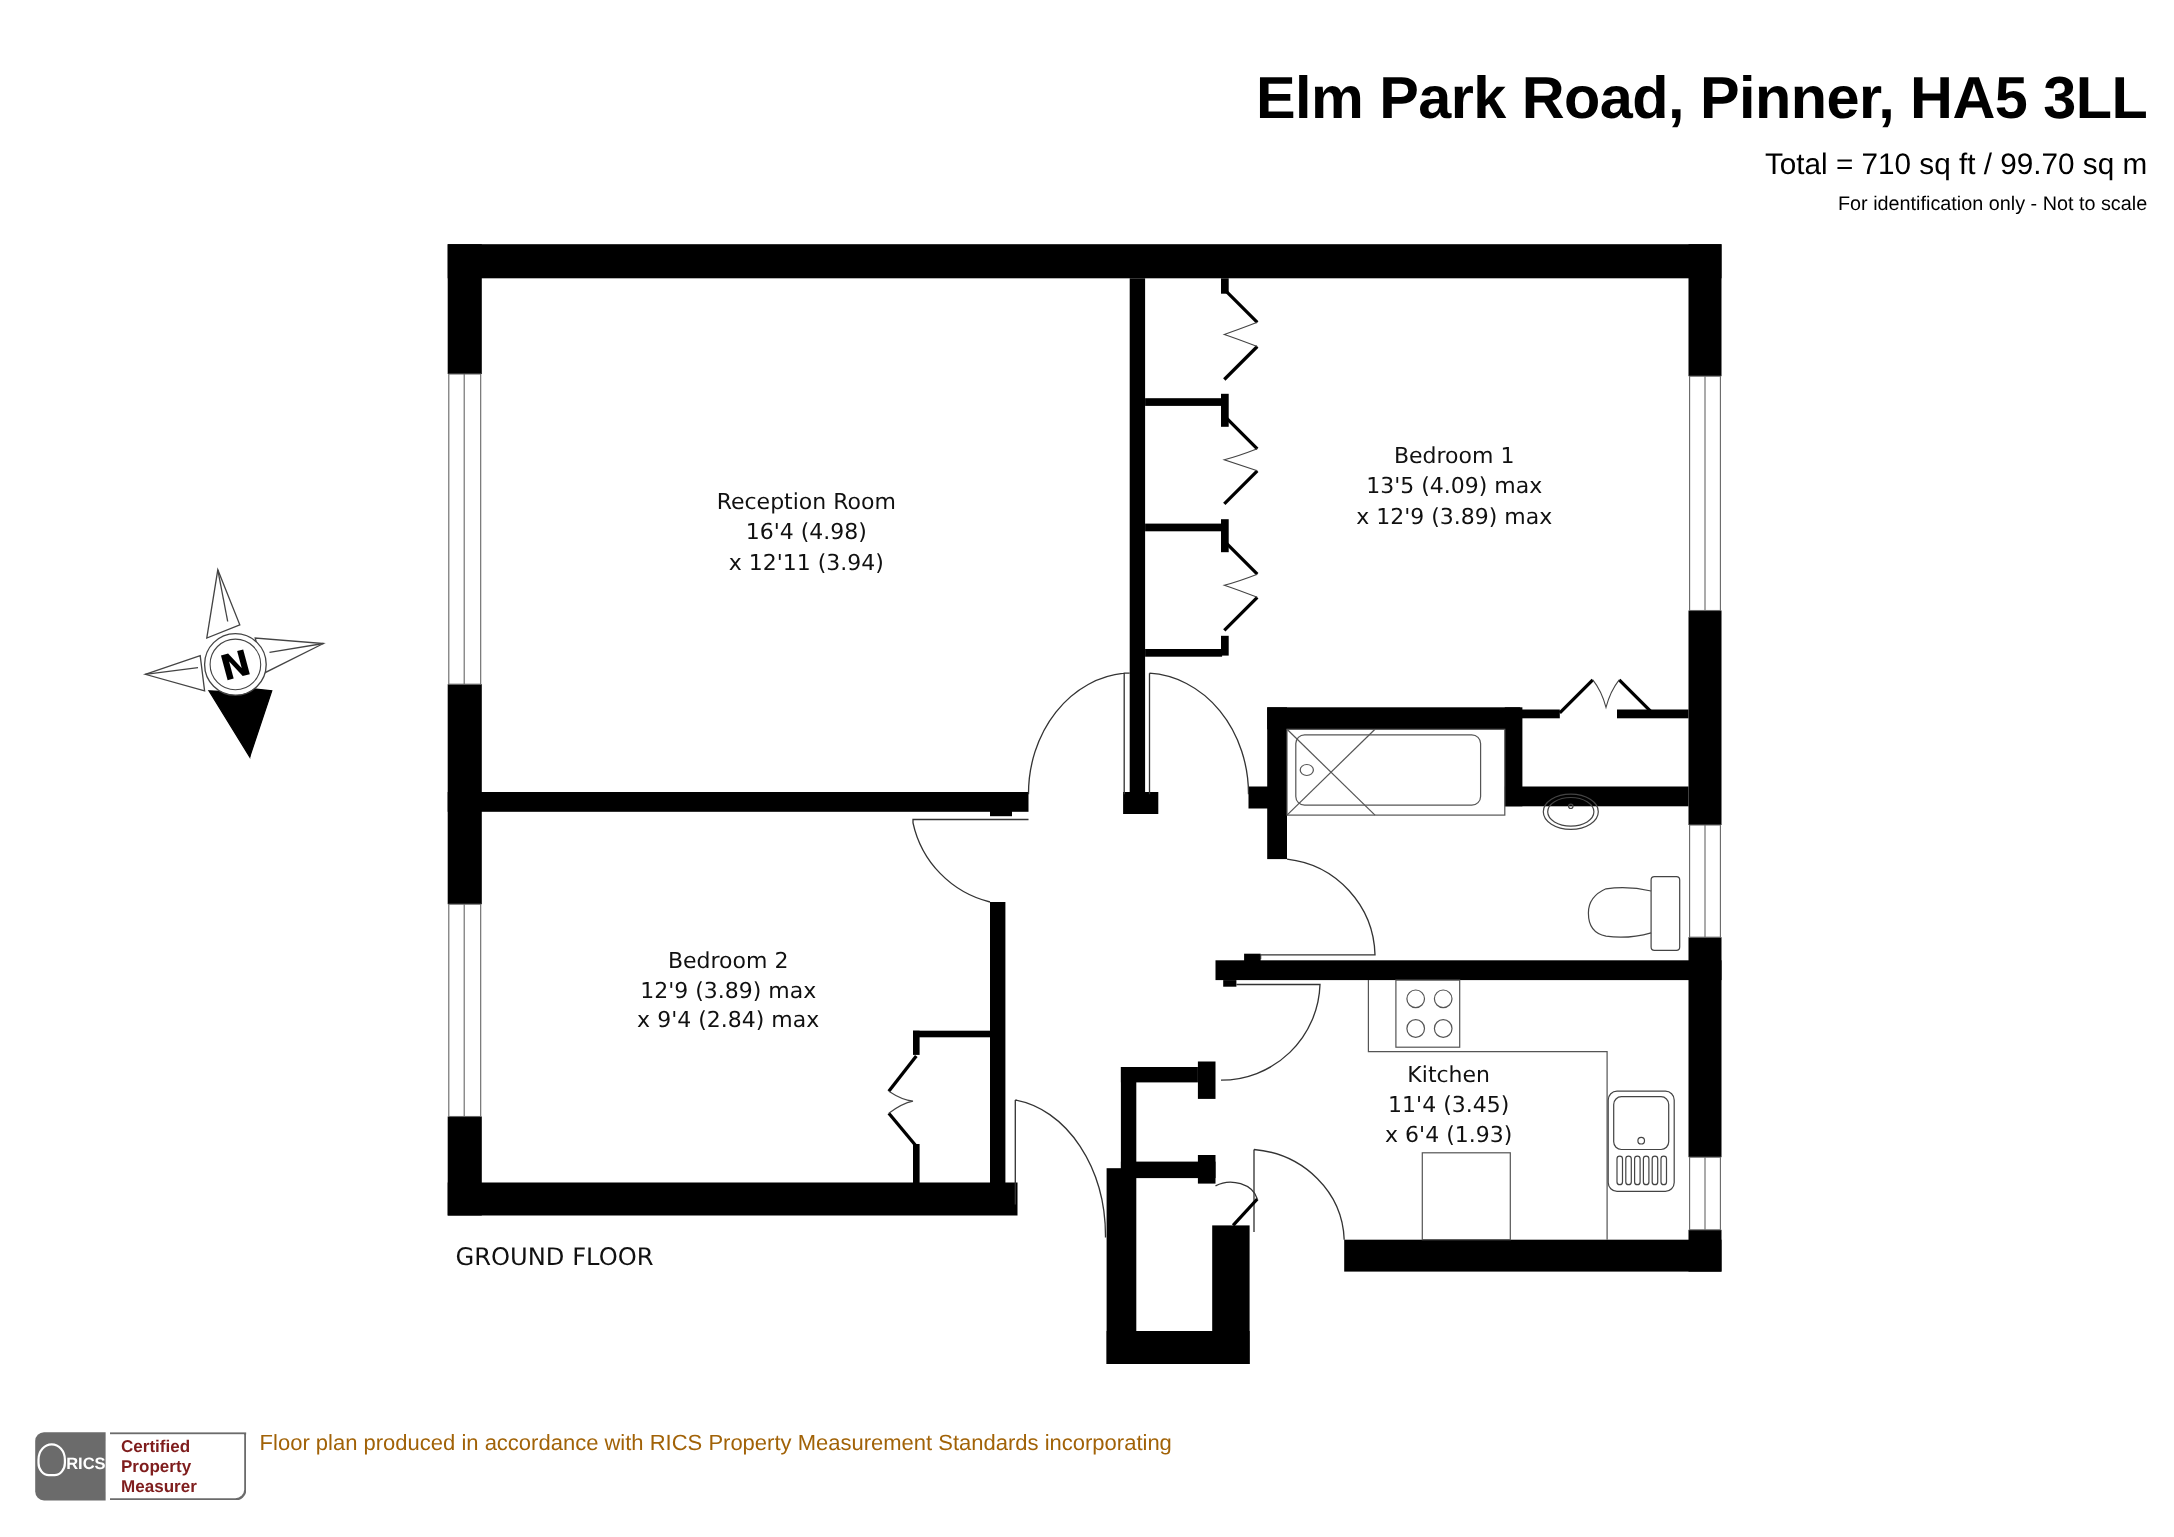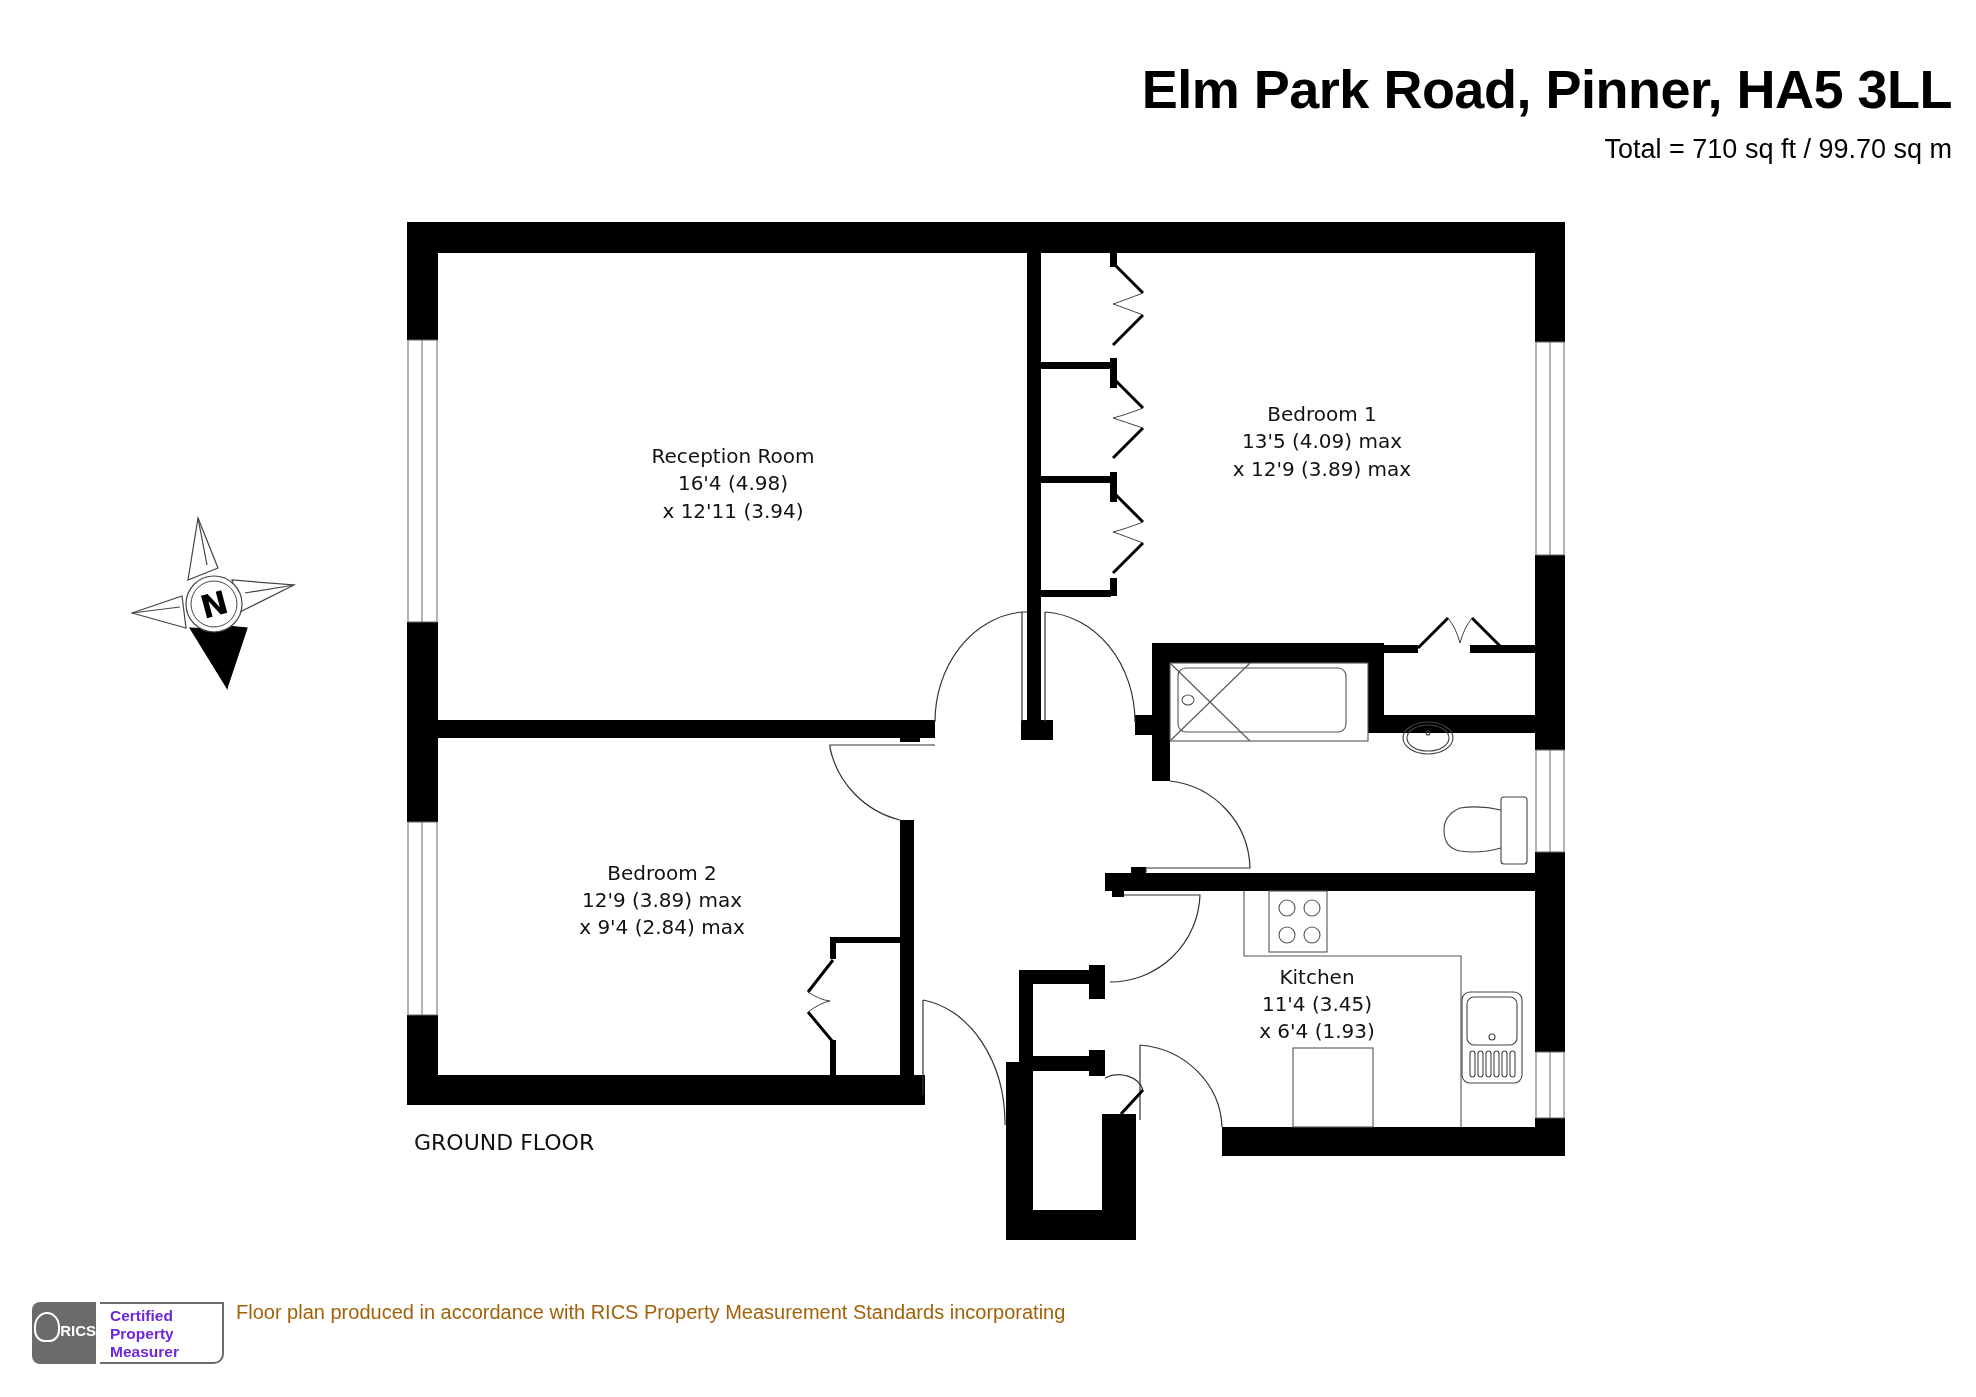--- a/index.html
+++ b/index.html
@@ -13,30 +13,31 @@
   svg.plan { position: absolute; left: 0; top: 0; }
   .room-label { font-family: "DejaVu Sans", sans-serif; font-size: 20px; fill: #111; }
   .floor-label { font-family: "DejaVu Sans", sans-serif; font-size: 22px; fill: #111; }
   .footer { position: absolute; left: 32px; top: 1302px; display: flex; align-items: flex-start; }
   .rics-badge { display: flex; height: 62px; }
   .rics-logo { width: 64px; height: 62px; background: #6b6b6b; border-radius: 8px 0 0 8px;
                display: flex; flex-direction: row; align-items: center; justify-content: flex-end;
                color: #fff; font-weight: bold; font-size: 15px; padding-bottom: 6px; box-sizing: border-box; }
   .rics-lion { width: 22px; height: 26px; border: 2px solid #fff; border-radius: 50% 50% 40% 40%; margin-bottom: 6px; }
   .rics-cert { width: 124px; height: 62px; border: 2px solid #6b6b6b; border-left: none; border-radius: 0 0 10px 0;
-               box-sizing: border-box; margin-left: 4px; padding: 3px 10px; color: #6d28d9;
+               box-sizing: border-box; margin-left: 4px; padding: 3px 10px; color: #7f1d1d;
                font-weight: bold; font-size: 15.5px; line-height: 18px; }
   .footer-text { margin-left: 12px; color: #a16207; font-size: 20px; line-height: 19px; margin-top: 1px; }
 </style>
 </head>
 <body>
 
 <div class="header">
   <div class="title">Elm Park Road, Pinner, HA5 3LL</div>
   <div class="total">Total = 710 sq ft / 99.70 sq m</div>
+  <div class="disclaimer">For identification only - Not to scale</div>
 </div>
 
 <svg class="plan" width="1976" height="1397" viewBox="0 0 1976 1397">
 
   <g fill="none" stroke="#444" stroke-width="1.2">
     <polygon points="198,518 218,568 188,580" fill="#fff"></polygon>
     <line x1="198" y1="518" x2="207" y2="565"></line>
     <polygon points="294,585 240,612 232,580" fill="#fff"></polygon>
     <line x1="294" y1="585" x2="245" y2="593"></line>
     <polygon points="132,613 182,596 186,628" fill="#fff"></polygon>

